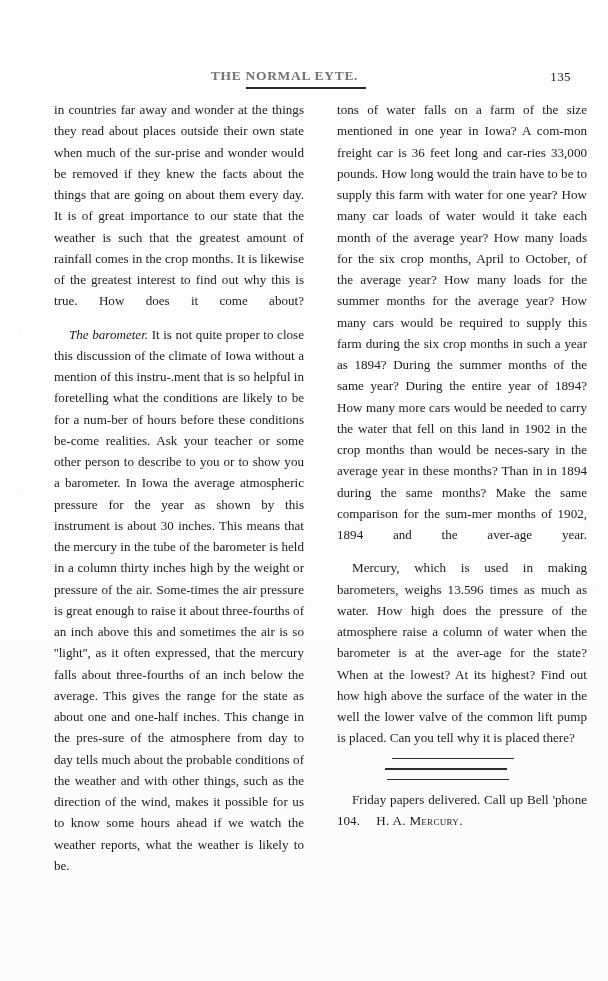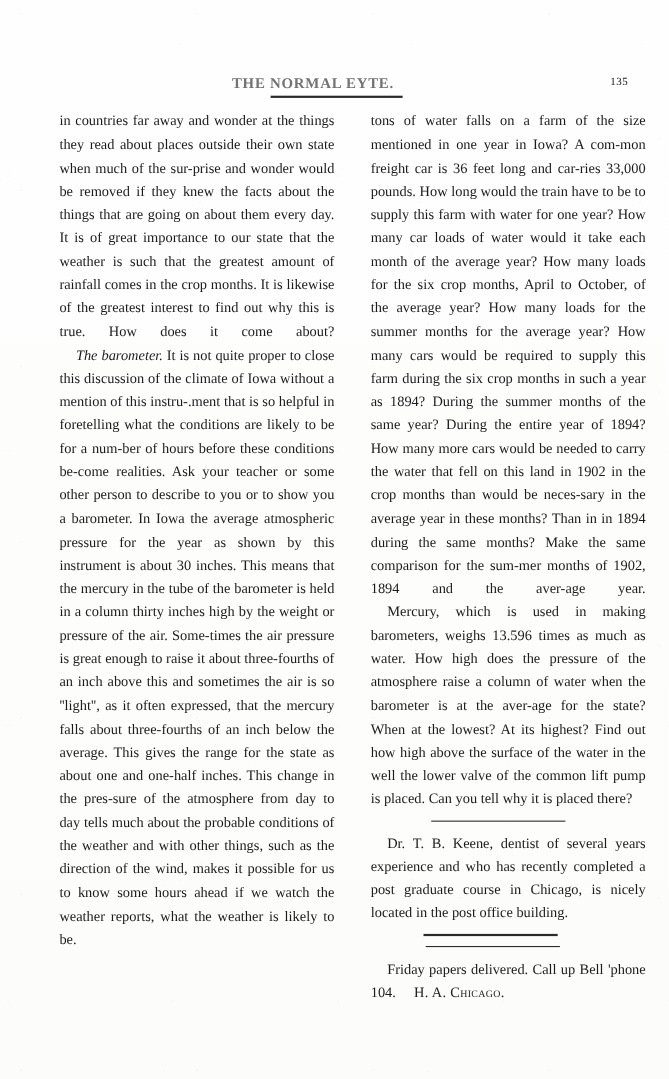--- a/index.html
+++ b/index.html
@@ -62,21 +62,21 @@
     left: 208px;
     top: 19px;
     width: 120px;
     height: 1.6px;
     background: #2a2a2a;
   }
   .runhead-folio {
     position: absolute;
     right: 0;
     top: 1px;
-    font-size: 10px;
+    font-size: 13px;
     color: #161616;
     letter-spacing: 0.4px;
     text-align: right;
   }
 
   
   .columns {
     position: absolute;
     left: 54px;
     top: 99px;
@@ -93,21 +93,21 @@
   p.para {
     margin: 0;
     font-size: 13.1px;
     line-height: 21.25px;
     text-align: justify;
     text-justify: inter-word;
     color: #1b1b1b;
     hyphens: none;
     -webkit-hyphens: none;
   }
-  p.para + p.para { margin-top: 0; }
+  p.para + p.para { margin-top: 12px; }
   p.indent { text-indent: 15px; }
 
   
   p.para { text-align-last: left; }
   p.justify-all { text-align-last: justify; }
 
   em.title-it {
     font-style: italic;
   }
 
@@ -147,28 +147,25 @@
       <p class="para justify-all">in countries far away and wonder at the things they read about places outside their own state when much of the sur-prise and wonder would be removed if they knew the facts about the things that are going on about them every day. It is of great importance to our state that the weather is such that the greatest amount of rainfall comes in the crop months. It is likewise of the greatest interest to find out why this is true. How does it come about?</p>
       <p class="para indent justify-all"><em class="title-it">The barometer.</em><span> It is not quite proper to close this discussion of the climate of Iowa without a mention of this instru-.ment that is so helpful in foretelling what the conditions are likely to be for a num-ber of hours before these conditions be-come realities. Ask your teacher or some other person to describe to you or to show you a barometer. In Iowa the average atmospheric pressure for the year as shown by this instrument is about 30 inches. This means that the mercury in the tube of the barometer is held in a column thirty inches high by the weight or pressure of the air. Some-times the air pressure is great enough to raise it about three-fourths of an inch above this and sometimes the air is so ''light'', as it often expressed, that the mercury falls about three-fourths of an inch below the average. This gives the range for the state as about one and one-half inches. This change in the pres-sure of the atmosphere from day to day tells much about the probable conditions of the weather and with other things, such as the direction of the wind, makes it possible for us to know some hours ahead if we watch the weather reports, what the weather is likely to be.</span></p>
     </div>
 
     <div class="col">
       <p class="para justify-all">tons of water falls on a farm of the size mentioned in one year in Iowa? A com-mon freight car is 36 feet long and car-ries 33,000 pounds. How long would the train have to be to supply this farm with water for one year? How many car loads of water would it take each month of the average year? How many loads for the six crop months, April to October, of the average year? How many loads for the summer months for the average year? How many cars would be required to supply this farm during the six crop months in such a year as 1894? During the summer months of the same year? During the entire year of 1894? How many more cars would be needed to carry the water that fell on this land in 1902 in the crop months than would be neces-sary in the average year in these months? Than in in 1894 during the same months? Make the same comparison for the sum-mer months of 1902, 1894 and the aver-age year.</p>
       <p class="para indent">Mercury, which is used in making barometers, weighs 13.596 times as much as water. How high does the pressure of the atmosphere raise a column of water when the barometer is at the aver-age for the state? When at the lowest? At its highest? Find out how high above the surface of the water in the well the lower valve of the common lift pump is placed. Can you tell why it is placed there?</p>
 
       <div class="adrule r1"></div>
 
-      <div class="ad">
-        <p class="para indent">Dr. T. B. Keene, dentist of several years experience and who has recently completed a post graduate course in Chicago, is nicely located in the post office building.</p>
-      </div>
 
       <div class="adrule r2"></div>
 
 
       <div class="adrule r3"></div>
 
       <div class="ad">
-        <p class="para indent"><span>Friday papers delivered. Call up Bell 'phone 104.</span>&nbsp;&nbsp;&nbsp;&nbsp;&nbsp;<span class="smallcaps">H. A. Chicago.</span></p>
+        <p class="para indent"><span>Friday papers delivered. Call up Bell 'phone 104.</span>&nbsp;&nbsp;&nbsp;&nbsp;&nbsp;<span class="smallcaps">H. A. Mercury.</span></p>
       </div>
     </div>
 
   </div>
 </div>
 
 </body></html>

